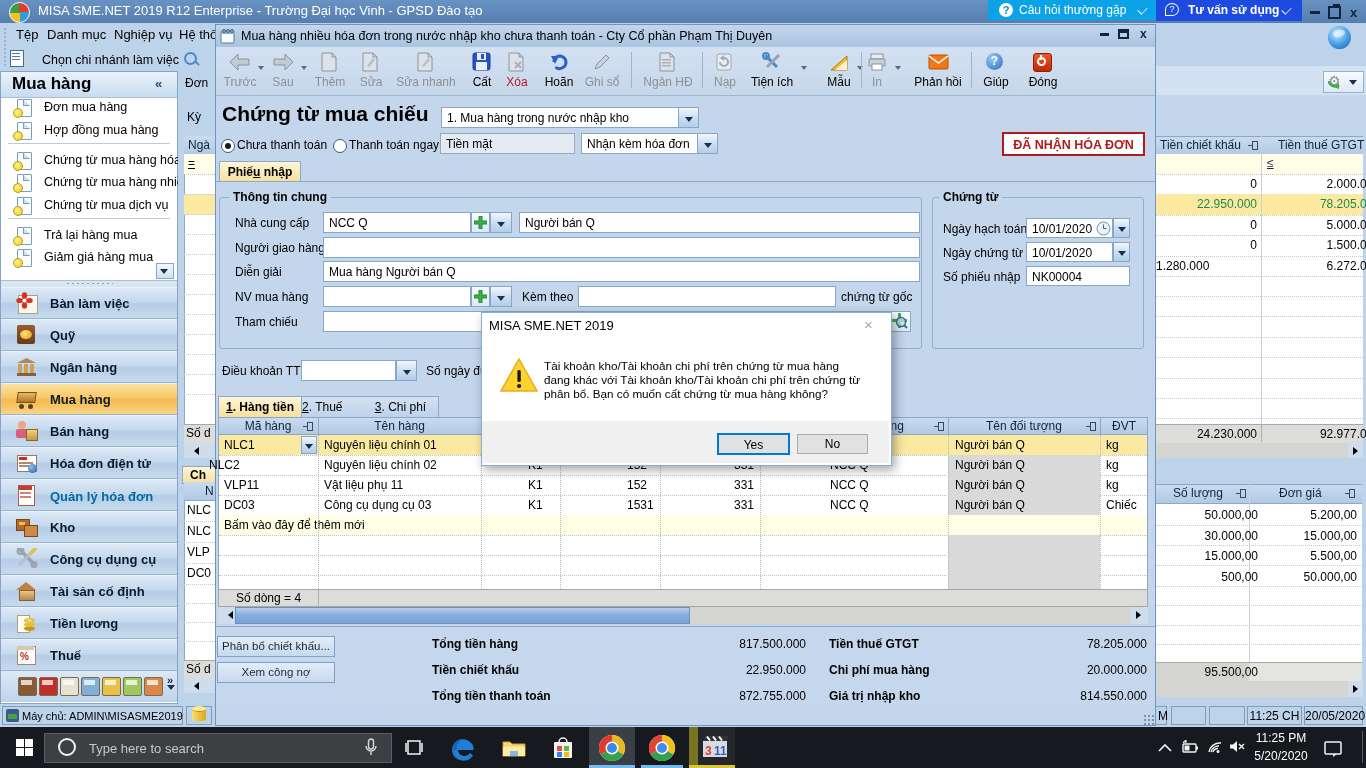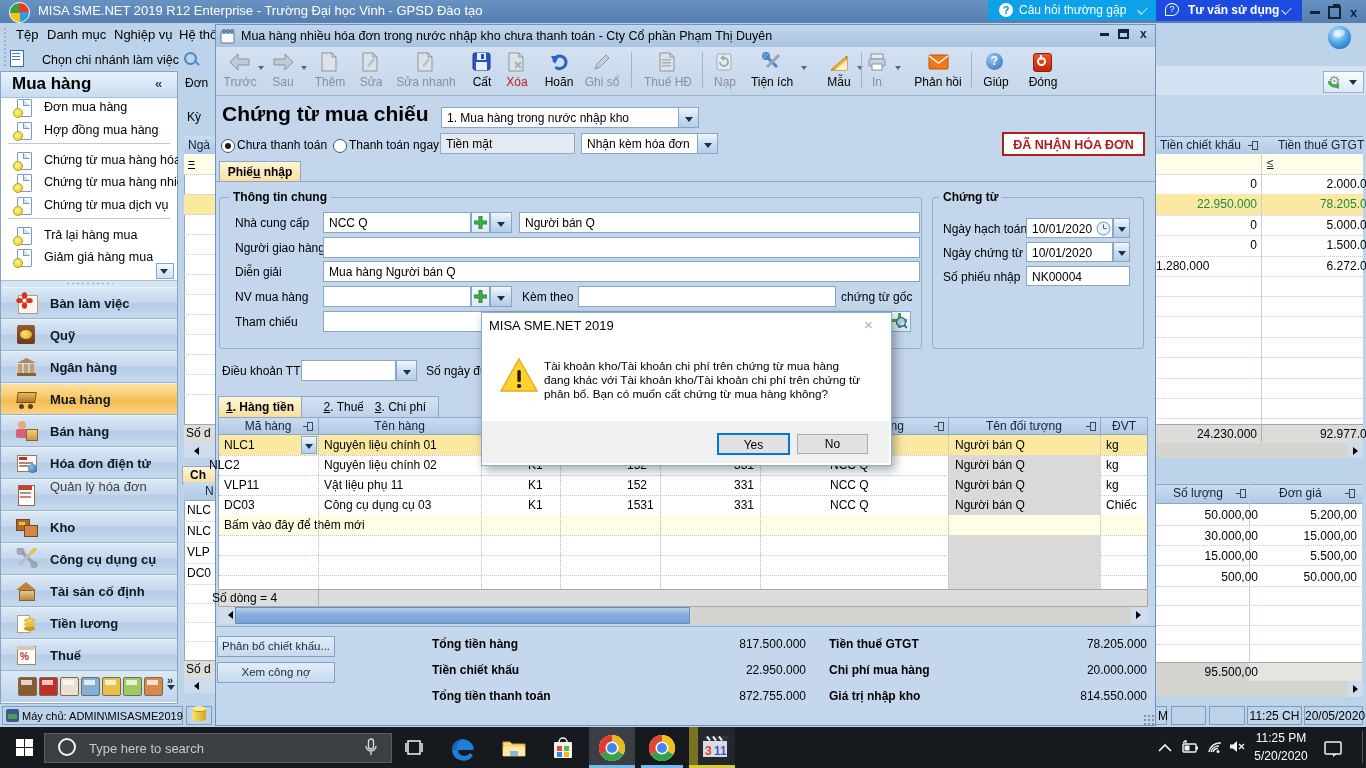--- a/index.html
+++ b/index.html
@@ -140,21 +140,21 @@
       <div class="a" style="left:3px;top:10px;width:14px;height:1.5px;background:#b08878;box-shadow:0 3px 0 #b08878"></div>
       <div class="a" style="left:12px;top:12px;width:9px;height:9px;border-radius:50%;background:radial-gradient(circle at 35% 35%,#8ac0e8,#2060a8)"></div>
     </div>
 <div class="a" style="left:50px;top:456px;font-size:13px;font-weight:bold;color:#0a1a2a">Hóa đơn điện tử</div>
 <div class="a" style="left:1px;top:479px;width:176px;height:32px;background:linear-gradient(#dcE9f6,#c4d7ec 48%,#b6cde6 52%,#c6d9ee);border-top:1px solid #e8f2fa;border-bottom:1px solid #9ab4d0;box-sizing:border-box"></div>
 <div class="a" style="left:16px;top:484px;width:22px;height:22px">
       <div class="a" style="left:2px;top:1px;width:15px;height:19px;background:#fff;border:1px solid #b05a4a"></div>
       <div class="a" style="left:4px;top:4px;width:11px;height:2px;background:#c88878;box-shadow:0 4px 0 #c88878,0 8px 0 #c88878"></div>
       <div class="a" style="left:3px;top:2px;width:13px;height:4px;background:#c04030"></div>
     </div>
-<div class="a" style="left:50px;top:479px;font-size:13px;font-weight:normal;color:#404040">Quản lý hóa đơn</div>
+<div class="a" style="left:50px;top:489px;font-size:13px;font-weight:bold;color:#0369a1">Quản lý hóa đơn</div>
 <div class="a" style="left:1px;top:511px;width:176px;height:32px;background:linear-gradient(#dcE9f6,#c4d7ec 48%,#b6cde6 52%,#c6d9ee);border-top:1px solid #e8f2fa;border-bottom:1px solid #9ab4d0;box-sizing:border-box"></div>
 <div class="a" style="left:16px;top:516px;width:22px;height:22px">
       <div class="a" style="left:0;top:3px;width:12px;height:10px;background:#b06830;border:1px solid #7a4818"></div>
       <div class="a" style="left:8px;top:9px;width:12px;height:10px;background:#d08848;border:1px solid #7a4818"></div>
       <div class="a" style="left:3px;top:6px;width:6px;height:3px;background:#e8c048"></div>
     </div>
 <div class="a" style="left:50px;top:520px;font-size:13px;font-weight:bold;color:#0a1a2a">Kho</div>
 <div class="a" style="left:1px;top:543px;width:176px;height:32px;background:linear-gradient(#dcE9f6,#c4d7ec 48%,#b6cde6 52%,#c6d9ee);border-top:1px solid #e8f2fa;border-bottom:1px solid #9ab4d0;box-sizing:border-box"></div>
 <div class="a" style="left:16px;top:548px;width:22px;height:22px">
       <svg class="a" style="left:0;top:0" width="22" height="22">
@@ -412,21 +412,21 @@
       <path d="M3 17 L5 12 L14 3 L17 6 L8 15 Z" fill="#c8d0d8" stroke="#8a94a0"></path>
     </svg>
 <div class="a" style="left:602px;top:75px;font-size:12px;color:#8a9099;transform:translateX(-50%)">Ghi sổ</div>
 <svg class="a" style="left:658px;top:52px" width="18" height="20">
       <path d="M2 1 L12 1 L16 5 L16 19 L2 19 Z" fill="#dce2e8" stroke="#8a94a0"></path>
       <path d="M12 1 L12 5 L16 5" fill="none" stroke="#8a94a0"></path>
       <rect x="4" y="7" width="9" height="1.5" fill="#a8b0b8"></rect>
       <rect x="4" y="10" width="9" height="1.5" fill="#a8b0b8"></rect>
       <rect x="4" y="13" width="9" height="1.5" fill="#a8b0b8"></rect>
     </svg>
-<div class="a" style="left:668px;top:75px;font-size:12px;color:#8a9099;transform:translateX(-50%)">Thuế HĐ</div>
+<div class="a" style="left:668px;top:75px;font-size:12px;color:#8a9099;transform:translateX(-50%)">Ngân HĐ</div>
 <svg class="a" style="left:715px;top:52px" width="18" height="20">
       <rect x="2" y="2" width="14" height="16" rx="2" fill="#e8ecf0" stroke="#a0aab4"></rect>
       <path d="M9 6 a4 4 0 1 1 -4 4" fill="none" stroke="#a0aab4" stroke-width="2"></path>
       <path d="M9 3 L9 9 L5 6 Z" fill="#a0aab4"></path>
     </svg>
 <div class="a" style="left:725px;top:75px;font-size:12px;color:#8a9099;transform:translateX(-50%)">Nạp</div>
 <svg class="a" style="left:762px;top:52px" width="20" height="20">
       <path d="M3 3 L15 15" stroke="#4a88c8" stroke-width="3"></path>
       <path d="M17 3 L5 15" stroke="#98a4b0" stroke-width="3"></path>
       <circle cx="4" cy="4" r="3" fill="none" stroke="#4a88c8" stroke-width="2"></circle>
@@ -521,21 +521,21 @@
 <div class="lbl" style="left:943px;top:246px">Ngày chứng từ</div>
 <div class="fld" style="left:1026px;top:242px;width:87px;height:20px;padding-top:3px">10/01/2020</div>
 <div class="dd" style="left:1113px;top:242px;height:20px;width:17px"></div>
 <div class="lbl" style="left:943px;top:270px">Số phiếu nhập</div>
 <div class="fld" style="left:1026px;top:266px;width:104px;height:20px;padding-top:3px">NK00004</div>
 <div class="lbl" style="left:222px;top:364px">Điều khoản TT</div>
 <div class="fld" style="left:301px;top:360px;width:95px;height:21px"></div>
 <div class="dd" style="left:396px;top:360px;height:21px;width:21px"></div>
 <div class="lbl" style="left:426px;top:364px">Số ngày được nợ</div>
 <div class="a" style="left:218px;top:396px;width:84px;height:21px;background:linear-gradient(#fef6d8,#f8de9c);border:1px solid #8fa8c8;border-bottom:0;box-sizing:border-box;font-size:12px;font-weight:bold;text-align:center;padding-top:3px"><span style="text-decoration:underline">1</span>. Hàng tiền</div>
-<div class="a" style="left:302px;top:396px;width:63px;height:21px;background:linear-gradient(#d4e2f2,#bed2ea);border:1px solid #8fa8c8;border-bottom:0;border-left:0;box-sizing:border-box;font-size:12px;text-align:right;padding-top:3px"><span style="text-decoration:underline">2</span>. Thuế</div>
+<div class="a" style="left:302px;top:396px;width:63px;height:21px;background:linear-gradient(#d4e2f2,#bed2ea);border:1px solid #8fa8c8;border-bottom:0;border-left:0;box-sizing:border-box;font-size:12px;text-align:left;padding-top:3px"><span style="text-decoration:underline">2</span>. Thuế</div>
 <div class="a" style="left:363px;top:396px;width:76px;height:21px;background:linear-gradient(#d4e2f2,#bed2ea);border:1px solid #8fa8c8;border-bottom:0;border-left:0;box-sizing:border-box;font-size:12px;text-align:center;padding-top:3px"><span style="text-decoration:underline">3</span>. Chi phí</div>
 <div class="a" style="left:218px;top:417px;width:930px;height:173px;background:#fff;border:1px solid #8aa8c8;box-sizing:border-box"></div>
 <div class="a" style="left:218px;top:417px;width:930px;height:18px;background:linear-gradient(#c9dbf0,#b1c9e4);border:1px solid #8aa8c8;box-sizing:border-box"></div>
 <div class="a" style="left:218px;top:419px;width:100px;font-size:12px;color:#10243a;text-align:center;overflow:hidden;white-space:nowrap">Mã hàng</div>
 <svg class="a" style="left:303px;top:422px" width="10" height="9">
       <rect x="4.5" y="0.5" width="5" height="8" fill="none" stroke="#3a4a5a"></rect>
       <line x1="0" y1="4.5" x2="4" y2="4.5" stroke="#3a4a5a"></line>
     </svg>
 <div class="a" style="left:318px;top:417px;width:1px;height:18px;background:#8aa8c8"></div>
 <div class="a" style="left:318px;top:419px;width:163px;font-size:12px;color:#10243a;text-align:center;overflow:hidden;white-space:nowrap">Tên hàng</div>
@@ -616,21 +616,21 @@
 <div class="a" style="left:219px;top:574px;width:928px;height:1px;border-bottom:1px dotted #b8c6d6"></div>
 <div class="a" style="left:948px;top:575px;width:152px;height:14px;background:#d9d9d9"></div>
 <div class="a" style="left:318px;top:435px;width:1px;height:154px;border-left:1px dotted #aabccc"></div>
 <div class="a" style="left:481px;top:435px;width:1px;height:154px;border-left:1px dotted #aabccc"></div>
 <div class="a" style="left:560px;top:435px;width:1px;height:154px;border-left:1px dotted #aabccc"></div>
 <div class="a" style="left:660px;top:435px;width:1px;height:154px;border-left:1px dotted #aabccc"></div>
 <div class="a" style="left:760px;top:435px;width:1px;height:154px;border-left:1px dotted #aabccc"></div>
 <div class="a" style="left:948px;top:435px;width:1px;height:154px;border-left:1px dotted #aabccc"></div>
 <div class="a" style="left:1100px;top:435px;width:1px;height:154px;border-left:1px dotted #aabccc"></div>
 <div class="a" style="left:218px;top:589px;width:930px;height:18px;background:#dcdcda;border:1px solid #a8a8a0;box-sizing:border-box"></div>
-<div class="lbl" style="left:212px;top:591px">Số dòng = 4</div>
+<div class="lbl" style="left:236px;top:591px">Số dòng = 4</div>
 <div class="a" style="left:318px;top:589px;width:1px;height:18px;background:#b0b0a8"></div>
 <div class="a" style="left:218px;top:607px;width:930px;height:17px;background:#d4d4d0"></div>
 <div class="a" style="left:218px;top:607px;width:17px;height:17px;background:#cfdcec"></div>
 <div class="a" style="left:224px;top:611px;border:4px solid transparent;border-right:5px solid #000"></div>
 <div class="a" style="left:235px;top:607px;width:455px;height:17px;background:linear-gradient(#b8d0ec,#88aede 45%,#7aa2d6);border:1px solid #6890c0;box-sizing:border-box"></div>
 <div class="a" style="left:1131px;top:607px;width:17px;height:17px;background:#cfdcec"></div>
 <div class="a" style="left:1136px;top:611px;border:4px solid transparent;border-left:5px solid #000"></div>
 <div class="a" style="left:216px;top:626px;width:939px;height:79px;background:#c5d7ed;border-top:1px solid #8fa8c8"></div>
 <div class="a" style="left:217px;top:636px;width:118px;height:21px;background:linear-gradient(#e2edf8,#c6d9ee);border:1px solid #7fa3c8;box-sizing:border-box;font-size:11.5px;text-align:center;padding-top:3px;color:#1a2a3a">Phân bổ chiết khấu...</div>
 <div class="a" style="left:217px;top:662px;width:118px;height:21px;background:linear-gradient(#e2edf8,#c6d9ee);border:1px solid #7fa3c8;box-sizing:border-box;font-size:11.5px;text-align:center;padding-top:3px;color:#1a2a3a">Xem công nợ</div>

